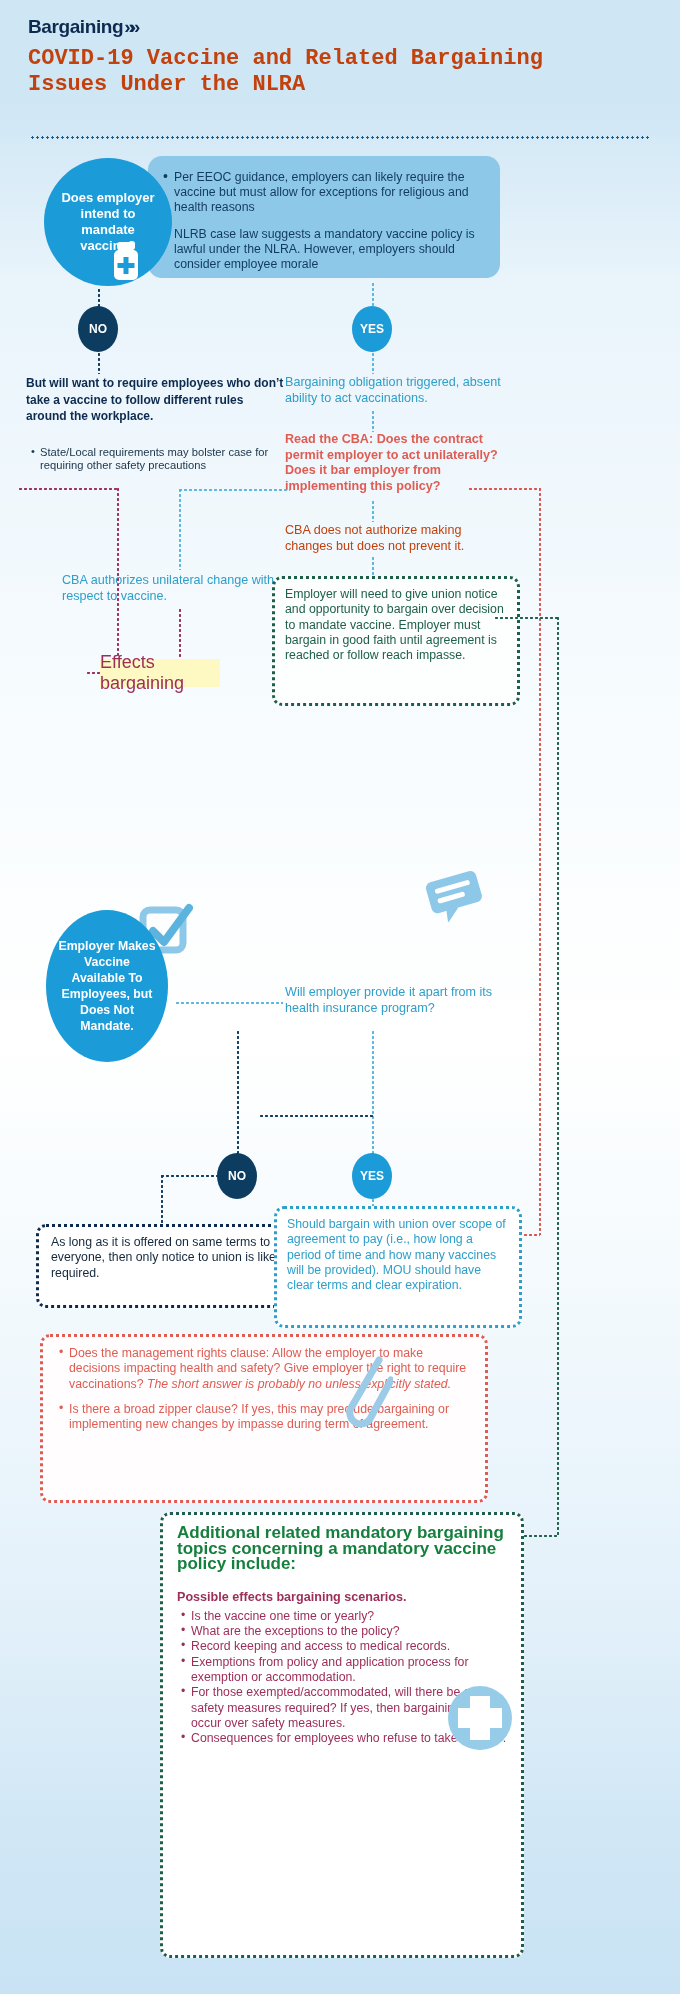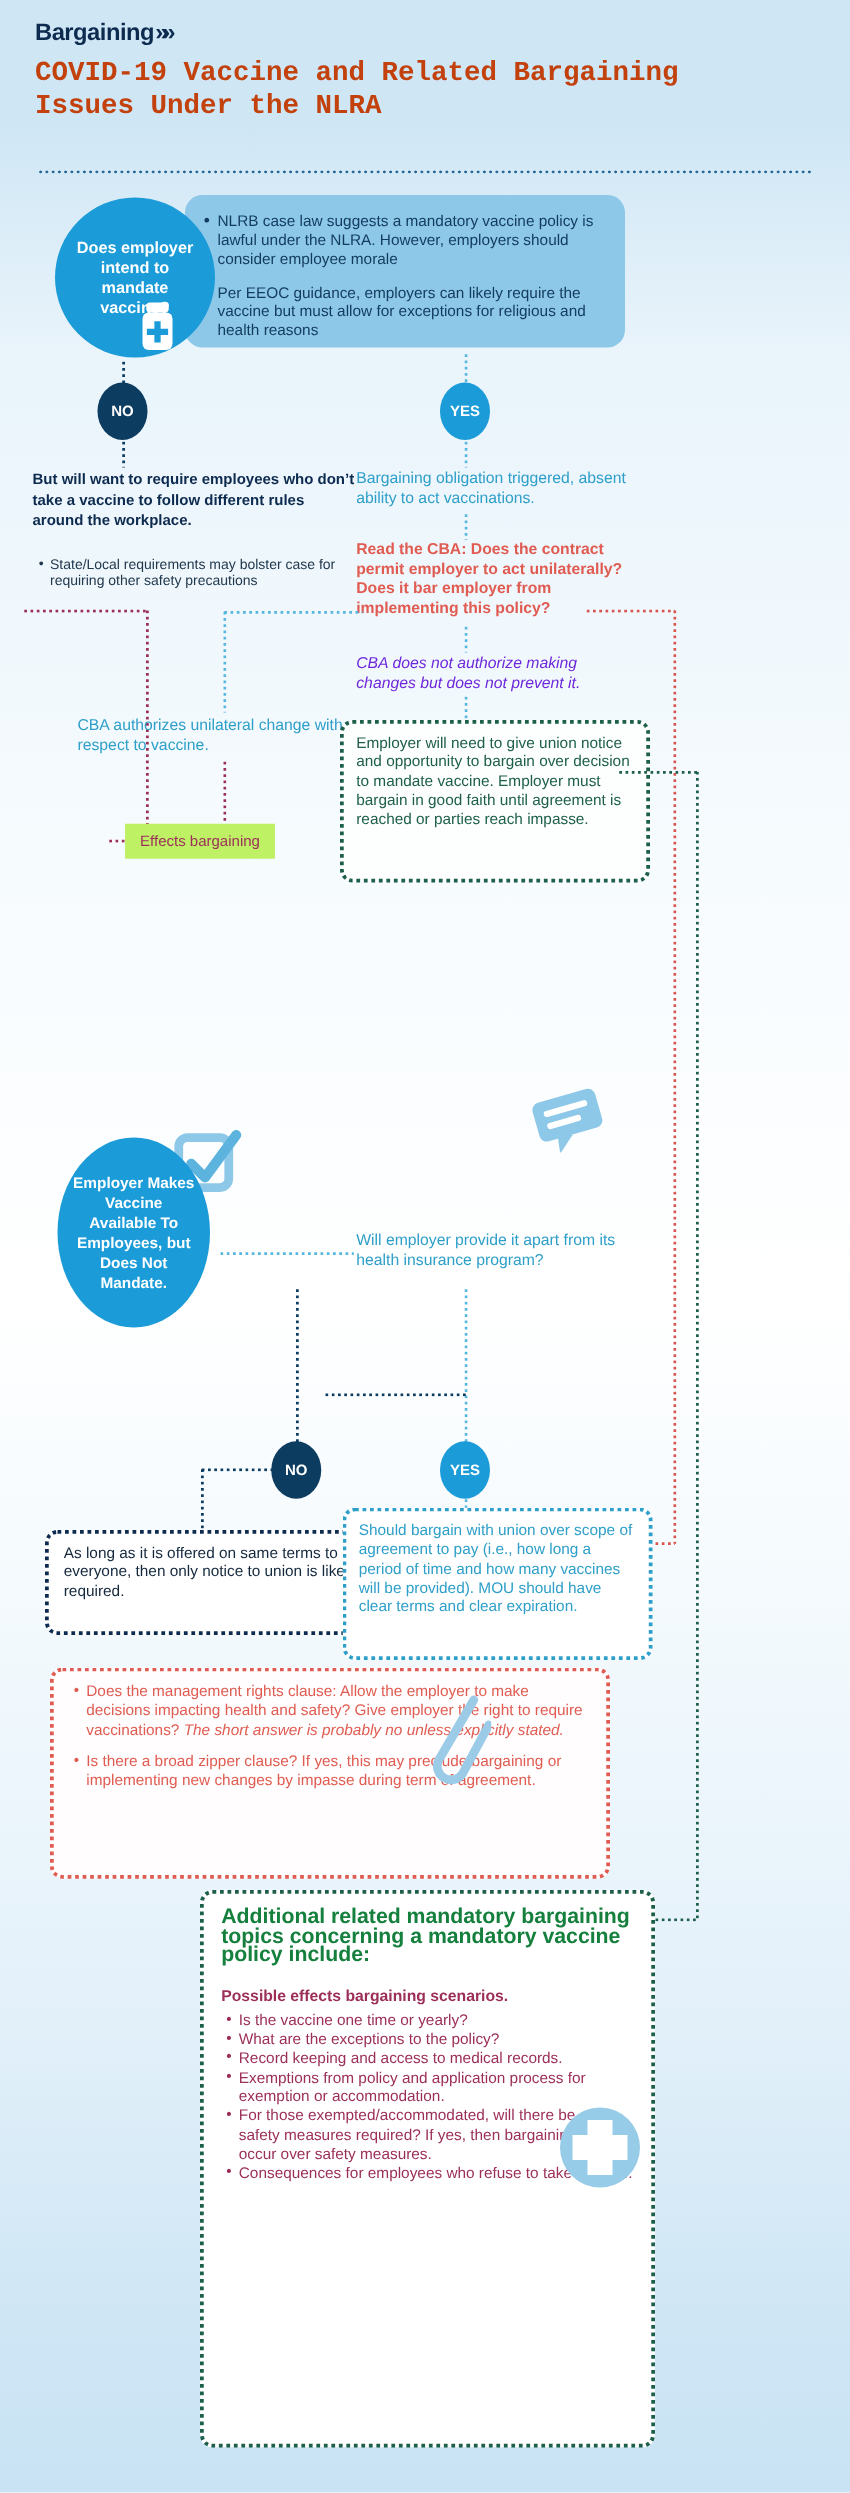--- a/index.html
+++ b/index.html
@@ -43,27 +43,27 @@
   #no2{left:217px;top:1153px;background:#0d3c61;}
   #yes2{left:352px;top:1153px;background:#1b9bd8;}
   #no1-head{left:26px;top:375px;width:258px;color:#0d2a4f;font-size:12px;line-height:16.6px;font-weight:bold;}
   #no1-list{left:26px;top:446px;width:262px;}
   #no1-list ul{margin:0;padding:0 0 0 14px;list-style:none;}
   #no1-list li{position:relative;color:#21384d;font-size:11.2px;line-height:13.4px;margin-bottom:2px;}
   #no1-list li:before{content:"\2022";position:absolute;left:-9px;top:-1px;}
 
   #yes1-t1{left:285px;top:375px;width:230px;color:#2e9fc9;font-size:12.6px;line-height:15.6px;}
   #yes1-red{left:285px;top:432px;width:225px;color:#e05c52;font-size:12.6px;line-height:15.6px;font-weight:bold;}
-  #cba-not{left:285px;top:523px;width:220px;color:#6d28d9;font-size:12.6px;line-height:15.6px;font-style:italic;}
+  #cba-not{left:285px;top:523px;width:220px;color:#c2410c;font-size:12.6px;line-height:15.6px;}
   #cba-auth{left:62px;top:573px;width:215px;color:#2e9fc9;font-size:12.6px;line-height:15.6px;}
 
   
   .dbox{border-radius:10px;border:3px dotted;background:#ffffff;}
   #effects-box{left:100px;top:659px;width:120px;height:28px;border-color:#9c2f59;
-    display:flex;align-items:center;justify-content:center;color:#9c2f59;font-size:12px;background:#bef264;}
+    display:flex;align-items:center;justify-content:center;color:#9c2f59;font-size:18px;background:#fef9c3;}
   #emp-box{left:272px;top:576px;width:222px;height:108px;border-color:#1d5f4a;padding:8px 10px;
     color:#1d5f4a;font-size:12.3px;line-height:15.3px;background:#fdfefe;}
   #notice-box{left:36px;top:1224px;width:248px;height:62px;border-color:#0d2a4f;padding:8px 12px;
     color:#14283d;font-size:12.3px;line-height:15.3px;background:#ffffff;}
   #mou-box{left:274px;top:1206px;width:222px;height:100px;border-color:#2e9fc9;padding:8px 10px;
     color:#2e9fc9;font-size:12.3px;line-height:15.3px;background:#ffffff;}
   #mgmt-box{left:40px;top:1334px;width:418px;height:145px;border-color:#e05c52;padding:9px 12px;background:#fffdfd;}
   #mgmt-box ul{margin:0;padding:0 0 0 14px;list-style:none;}
   #mgmt-box li{position:relative;color:#e05c52;font-size:12.3px;line-height:15.3px;margin-bottom:10px;}
   #mgmt-box li:before{content:"\2022";position:absolute;left:-10px;top:-1px;}
@@ -96,22 +96,22 @@
 <body>
 
 <div class="abs" id="logo">
   <span>Bargaining</span><span class="chev">»»</span>
 </div>
 <div class="abs" id="title">COVID-19 Vaccine and Related Bargaining Issues Under the NLRA</div>
 <div class="abs" id="hr-dots"></div>
 
 <div class="abs dbox" id="q1-box" style="border:none;">
   <ul>
+    <li>Per EEOC guidance, employers can likely require the vaccine but must allow for exceptions for religious and health reasons</li>
     <li>NLRB case law suggests a mandatory vaccine policy is lawful under the NLRA. However, employers should consider employee morale</li>
-    <li>Per EEOC guidance, employers can likely require the vaccine but must allow for exceptions for religious and health reasons</li>
   </ul>
 </div>
 <div class="abs circle" id="q1-circle">
   <span style="padding:0 12px;">Does employer intend to mandate vaccine?</span>
 </div>
 <svg class="abs" id="vial" viewBox="0 0 40 46">
   <rect x="11" y="4" width="18" height="8" rx="3" fill="#fff"></rect>
   <rect x="8" y="12" width="24" height="30" rx="5" fill="#fff"></rect>
   <rect x="17.5" y="19" width="5" height="17" fill="#1b9bd8"></rect>
   <rect x="11.5" y="25" width="17" height="5" fill="#1b9bd8"></rect>
@@ -147,21 +147,21 @@
 <div class="abs dv c-blue" style="left:178px;top:488px;height:82px;"></div>
 
 <div class="abs" id="cba-not">CBA does not authorize making changes but does not prevent it.</div>
 <div class="abs dv c-blue" style="left:371px;top:500px;height:22px;"></div>
 <div class="abs dv c-blue" style="left:371px;top:556px;height:20px;"></div>
 
 <div class="abs" id="cba-auth">CBA authorizes unilateral change with respect to vaccine.</div>
 <div class="abs dv c-plum" style="left:178px;top:608px;height:52px;"></div>
 <div class="abs" id="effects-box">Effects bargaining</div>
 
-<div class="abs dbox" id="emp-box">Employer will need to give union notice and opportunity to bargain over decision to mandate vaccine. Employer must bargain in good faith until agreement is reached or parties reach impasse.</div>
+<div class="abs dbox" id="emp-box">Employer will need to give union notice and opportunity to bargain over decision to mandate vaccine. Employer must bargain in good faith until agreement is reached or follow reach impasse.</div>
 
 <div class="abs dv c-green" style="left:556px;top:616px;height:920px;"></div>
 <div class="abs dh c-green" style="left:494px;top:616px;width:64px;"></div>
 <div class="abs dh c-green" style="left:488px;top:1534px;width:70px;"></div>
 
 <svg class="abs" id="speech" viewBox="0 0 60 52">
   <g transform="rotate(-16 30 26)">
     <rect x="4" y="6" width="52" height="32" rx="6" fill="#8dc8e8"></rect>
     <path d="M18 36 L16 50 L30 38 Z" fill="#8dc8e8"></path>
     <rect x="12" y="14" width="36" height="5" rx="2.5" fill="#fff"></rect>

